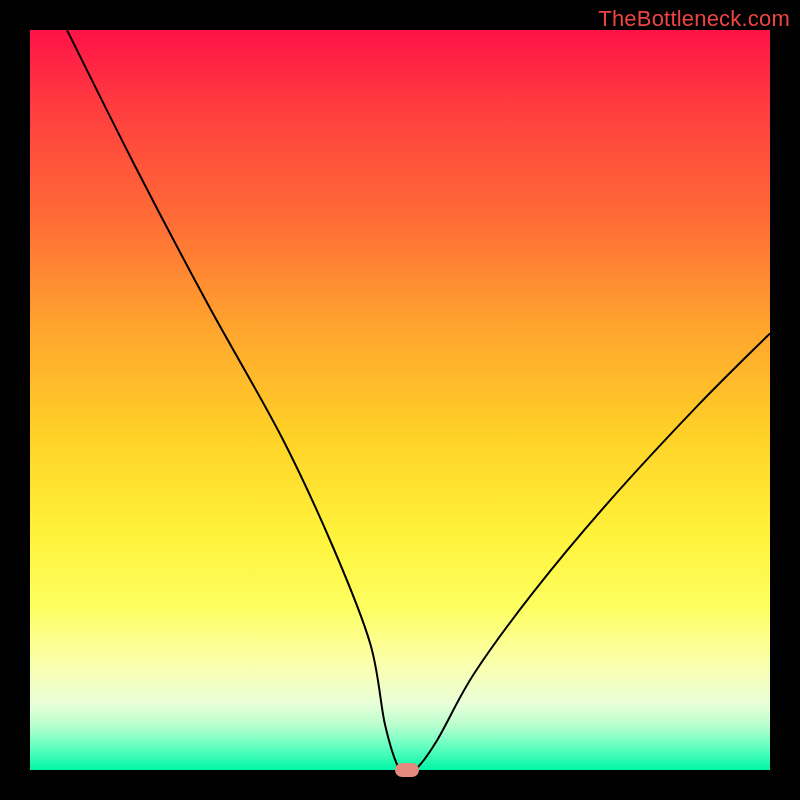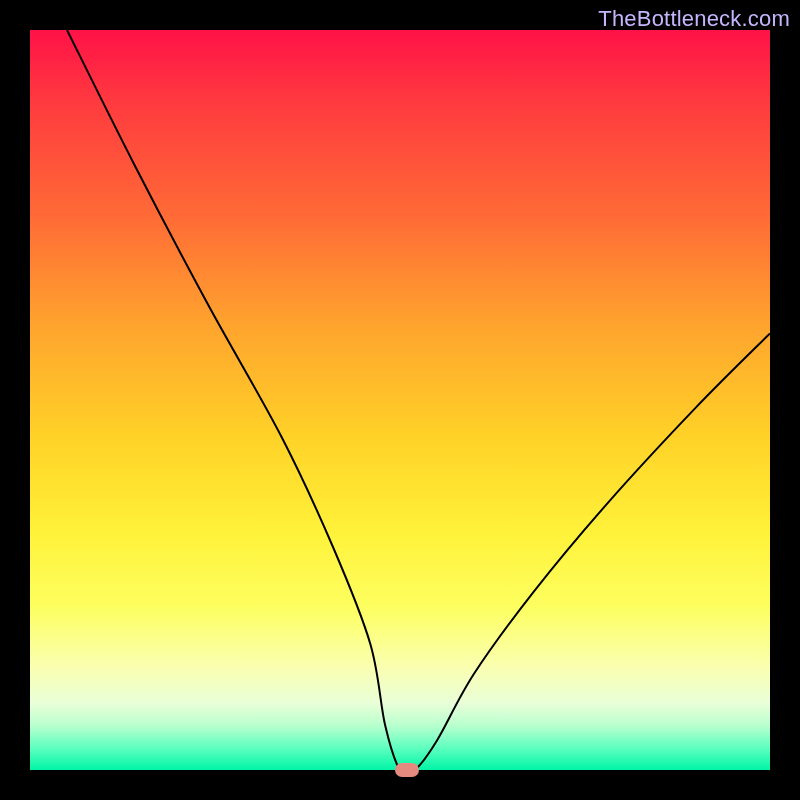--- a/index.html
+++ b/index.html
@@ -14,21 +14,21 @@
   .frame {
     position: relative;
     width: 800px;
     height: 800px;
     background: #000;
   }
   .watermark {
     position: absolute;
     top: 6px;
     right: 10px;
-    color: #c4b5fd;
+    color: #ef4444;
     font-size: 22px;
     font-weight: 500;
     letter-spacing: 0.2px;
     z-index: 5;
   }
   .plot-area {
     position: absolute;
     left: 30px;
     top: 30px;
     width: 740px;

